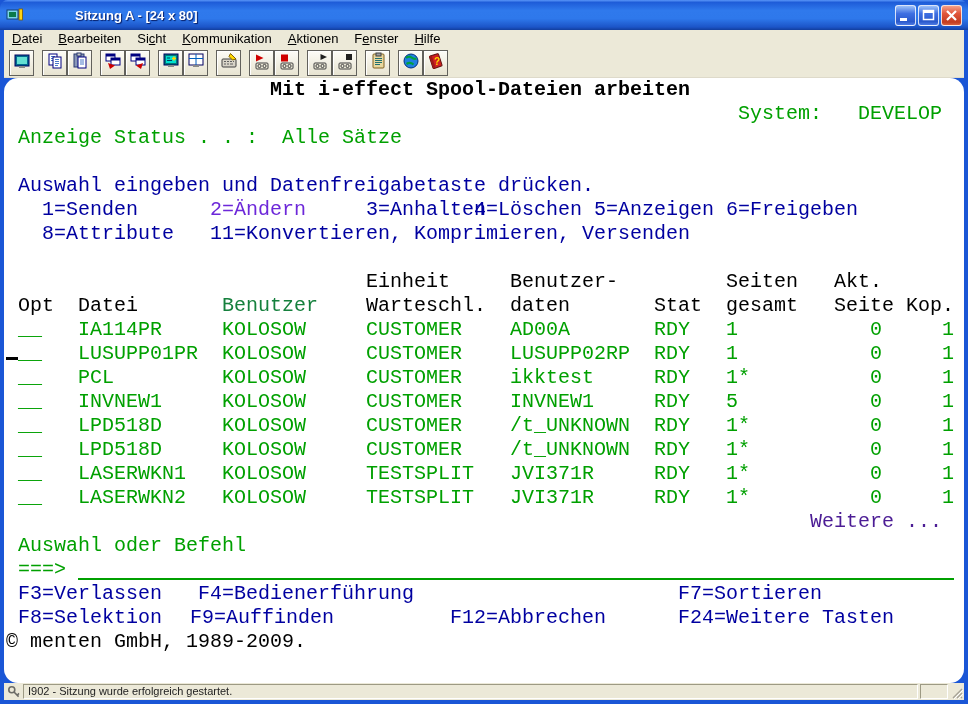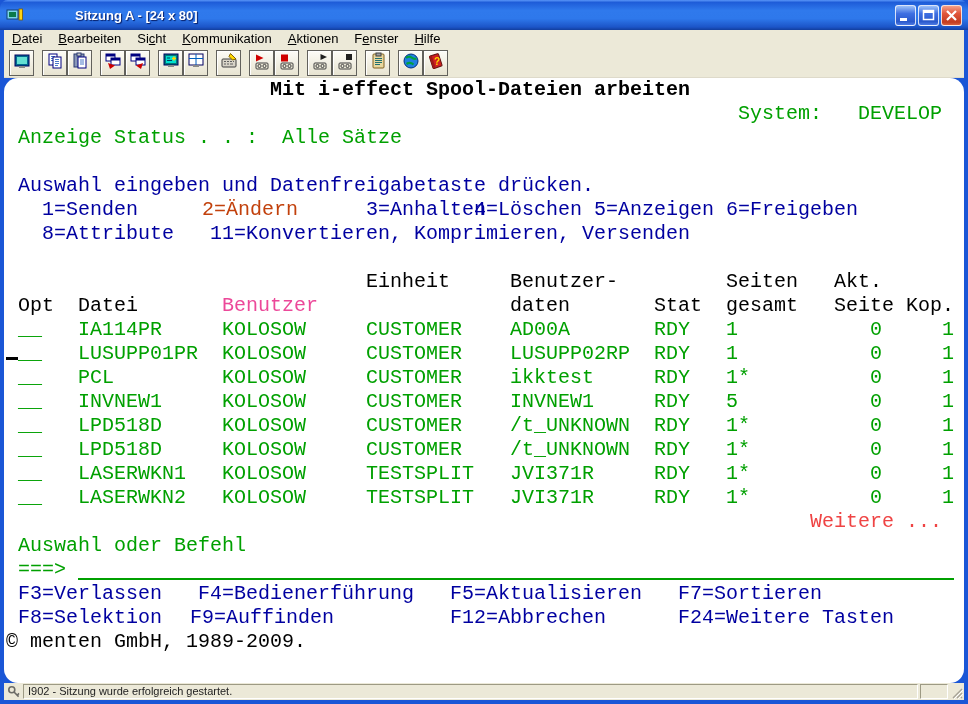--- a/index.html
+++ b/index.html
@@ -248,41 +248,42 @@
       <div class="trow" style="top: 48px;">
         <span class="seg" style="left: 276px; color: rgb(0, 160, 0);">Alle Sätze</span>
         <span class="seg" style="left: 12px; color: rgb(0, 160, 0);">Anzeige Status . . :</span>
       </div>
       <div class="trow" style="top: 72px;"></div>
       <div class="trow" style="top: 96px;">
         <span class="seg" style="left: 12px; color: rgb(0, 0, 160);">Auswahl eingeben und Datenfreigabetaste drücken.</span>
       </div>
       <div class="trow" style="top: 120px;">
         <span class="seg" style="left: 36px; color: rgb(0, 0, 160);">1=Senden</span>
-        <span class="seg" style="left: 196px; color: #c2410c;">2=Ändern</span>
+        <span class="seg" style="left: 204px; color: #6d28d9;">2=Ändern</span>
         <span class="seg" style="left: 324px; color: rgb(0, 0, 160); margin-left: 36px;">3=Anhalten</span>
         <span class="seg" style="left: 468px; color: rgb(0, 0, 160);">4=Löschen</span>
         <span class="seg" style="left: 588px; color: rgb(0, 0, 160);">5=Anzeigen</span>
         <span class="seg" style="left: 720px; color: rgb(0, 0, 160);">6=Freigeben</span>
       </div>
       <div class="trow" style="top: 144px;">
         <span class="seg" style="left: 36px; color: rgb(0, 0, 160);">8=Attribute</span>
         <span class="seg" style="left: 204px; color: rgb(0, 0, 160);">11=Konvertieren, Komprimieren, Versenden</span>
       </div>
       <div class="trow" style="top: 168px;"></div>
       <div class="trow" style="top: 192px;">
         <span class="seg" style="left: 360px; color: rgb(0, 0, 0);">Einheit</span>
         <span class="seg" style="left: 504px; color: rgb(0, 0, 0);">Benutzer-</span>
         <span class="seg" style="left: 720px; color: rgb(0, 0, 0);">Seiten</span>
         <span class="seg" style="left: 828px; color: rgb(0, 0, 0);">Akt.</span>
       </div>
       <div class="trow" style="top: 216px;">
         <span class="seg" style="left: 12px; color: rgb(0, 0, 0);">Opt</span>
         <span class="seg" style="left: 72px; color: rgb(0, 0, 0);">Datei</span>
-        <span class="seg" style="left: 216px; color: #ec4899;">Benutzer</span>
+        <span class="seg" style="left: 216px; color: #15803d;">Benutzer</span>
+        <span class="seg" style="left: 360px; color: rgb(0, 0, 0);">Warteschl.</span>
         <span class="seg" style="left: 504px; color: rgb(0, 0, 0);">daten</span>
         <span class="seg" style="left: 648px; color: rgb(0, 0, 0);">Stat</span>
         <span class="seg" style="left: 720px; color: rgb(0, 0, 0);">gesamt</span>
         <span class="seg" style="left: 828px; color: rgb(0, 0, 0);">Seite</span>
         <span class="seg" style="left: 900px; color: rgb(0, 0, 0);">Kop.</span>
       </div>
       <div class="trow" style="top: 240px;">
         <span class="seg" style="left: 12px; color: rgb(0, 160, 0);">__</span>
         <span class="seg" style="left: 72px; color: rgb(0, 160, 0);">IA114PR</span>
         <span class="seg" style="left: 216px; color: rgb(0, 160, 0);">KOLOSOW</span>
@@ -364,32 +365,31 @@
         <span class="seg" style="left: 72px; color: rgb(0, 160, 0);">LASERWKN2</span>
         <span class="seg" style="left: 216px; color: rgb(0, 160, 0);">KOLOSOW</span>
         <span class="seg" style="left: 360px; color: rgb(0, 160, 0);">TESTSPLIT</span>
         <span class="seg" style="left: 504px; color: rgb(0, 160, 0);">JVI371R</span>
         <span class="seg" style="left: 648px; color: rgb(0, 160, 0);">RDY</span>
         <span class="seg" style="left: 720px; color: rgb(0, 160, 0);">1*</span>
         <span class="seg" style="left: 864px; color: rgb(0, 160, 0);">0</span>
         <span class="seg" style="left: 936px; color: rgb(0, 160, 0);">1</span>
       </div>
       <div class="trow" style="top: 432px;">
-        <span class="seg" style="left: 804px; color: #ef4444;">Weitere ...</span>
+        <span class="seg" style="left: 804px; color: #4c1d95;">Weitere ...</span>
       </div>
       <div class="trow" style="top: 456px;">
         <span class="seg" style="left: 12px; color: rgb(0, 160, 0);">Auswahl oder Befehl</span>
       </div>
       <div class="trow" style="top: 480px;">
         <span class="seg" style="left: 12px; color: rgb(0, 160, 0);">===&gt;</span>
       </div>
       <div class="trow" style="top: 504px;">
         <span class="seg" style="left: 12px; color: rgb(0, 0, 160);">F3=Verlassen</span>
         <span class="seg" style="left: 192px; color: rgb(0, 0, 160);">F4=Bedienerführung</span>
-        <span class="seg" style="left: 444px; color: rgb(0, 0, 160);">F5=Aktualisieren</span>
         <span class="seg" style="left: 672px; color: rgb(0, 0, 160);">F7=Sortieren</span>
       </div>
       <div class="trow" style="top: 528px;">
         <span class="seg" style="left: 12px; color: rgb(0, 0, 160);">F8=Selektion</span>
         <span class="seg" style="left: 184px; color: rgb(0, 0, 160);">F9=Auffinden</span>
         <span class="seg" style="left: 444px; color: rgb(0, 0, 160);">F12=Abbrechen</span>
         <span class="seg" style="left: 672px; color: rgb(0, 0, 160);">F24=Weitere Tasten</span>
       </div>
       <div class="trow" style="top: 552px;">
         <span class="seg" style="left: 0px; color: rgb(0, 0, 0);">© menten GmbH, 1989-2009.</span>

